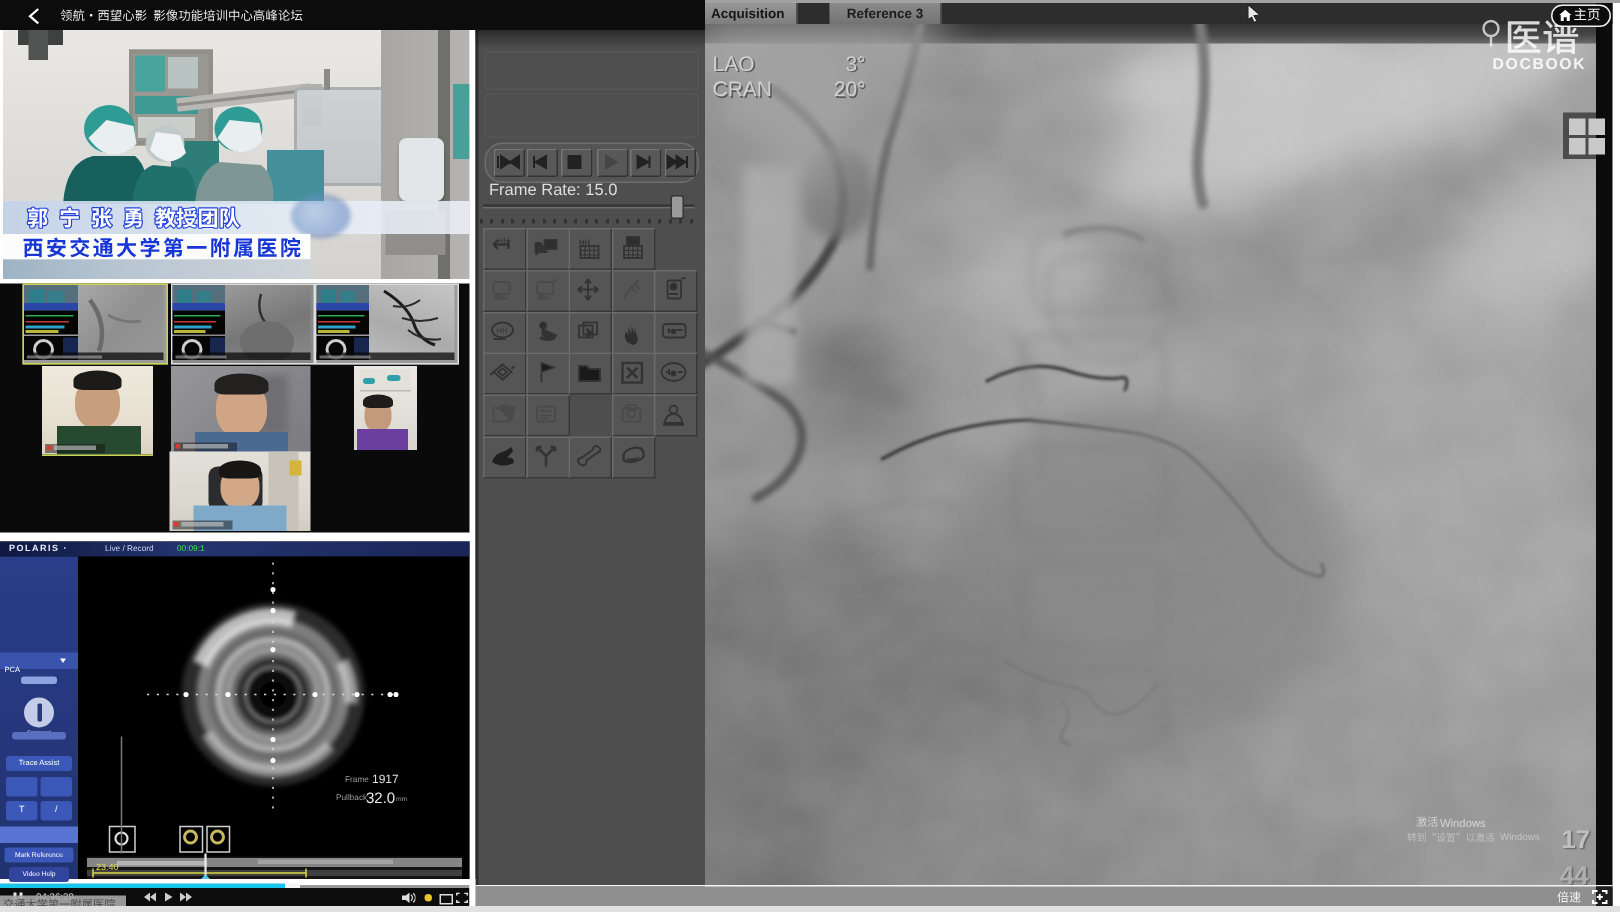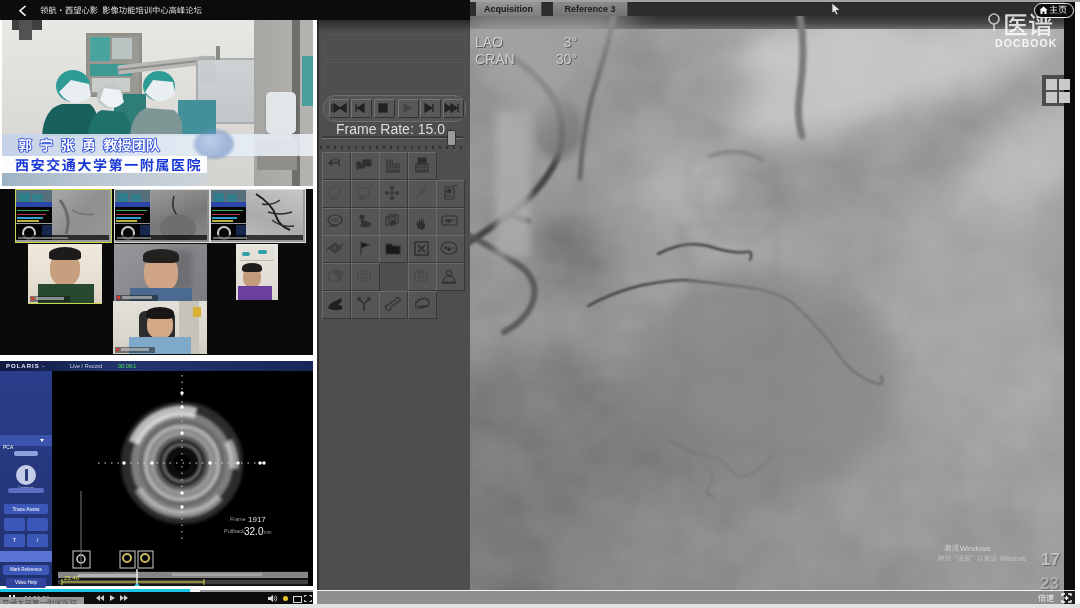--- a/index.html
+++ b/index.html
@@ -352,21 +352,21 @@
     <g transform="translate(0,0)">
       <path d="M5,4 l7,4 -7,4 Z M13,4 v8"></path>
     </g>
   </svg>
 <div class="a" style="left:443px;top:99px;width:19px;height:17px;background:#585858;border-radius:2px;border-top:1px solid #777;border-left:1px solid #777;border-right:1px solid #333;border-bottom:1px solid #333"></div>
 <svg class="a" style="left:443px;top:100px" width="19" height="16" fill="#222" stroke="#222" stroke-width="1.3">
     <g transform="translate(0,0)">
       <path d="M2,4 l6,4 -6,4 Z M8,4 l6,4 -6,4 Z M15,4 v8"></path>
     </g>
   </svg>
-<div class="a" style="left:336px;top:121px;width:120px;height:11px;font-size:14px;color:#ddd">Frame Rate: 15.0</div>
+<div class="a" style="left:326px;top:121px;width:120px;height:11px;font-size:11px;color:#ddd">Frame Rate: 15.0</div>
 <div class="a" style="left:322px;top:136px;width:141px;height:2px;background:#3a3a3a;border-bottom:1px solid #707070"></div>
 <div class="a" style="left:447px;top:130px;width:7px;height:14px;background:#9a9a9a;border-radius:2px;border:1px solid #333"></div>
 <div class="a" style="left:320px;top:146px;width:146px;height:3px;background:repeating-linear-gradient(90deg,#333 0 2px,transparent 2px 7px)"></div>
 <div class="a" style="left:322px;top:152px;width:27px;height:26px;background:#555;border-top:1px solid #6b6b6b;border-left:1px solid #6b6b6b;border-right:1px solid #383838;border-bottom:1px solid #383838"></div>
 <svg class="a" style="left:322px;top:154px" width="27" height="24" fill="#333333" stroke="#333333" stroke-width="1.2">
     <g transform="translate(2,0)">
       <path d="M5,9 h10 M5,9 l3,-3 M5,9 l3,3 M15,6 v6" stroke-width="1.6"></path>
       <text x="8" y="8" font-size="5" stroke="none">HH</text>
     </g>
   </svg>
@@ -549,21 +549,21 @@
   </svg>
 <div class="a" style="left:408px;top:291px;width:27px;height:26px;background:#555;border-top:1px solid #6b6b6b;border-left:1px solid #6b6b6b;border-right:1px solid #383838;border-bottom:1px solid #383838"></div>
 <svg class="a" style="left:408px;top:293px" width="27" height="24" fill="#333333" stroke="#333333" stroke-width="1.2">
     <g transform="translate(2,0)">
       <path d="M6,14 q-2,-6 5,-8 q7,-2 8,3 q1,4 -4,5 q-6,2 -9,0 Z" fill="none" stroke-width="1.5"></path>
       <path d="M8,13 q4,2 8,-1" stroke-width="1"></path>
     </g>
   </svg>
 <div class="a" style="left:470px;top:0;width:610px;height:2px;background:#a2a2a2"></div>
 <div class="a" style="left:470px;top:2px;width:605px;height:14px;background:#2d2d2d"></div>
-<div class="a" style="left:476px;top:2px;width:65px;height:14px;background:linear-gradient(180deg,#979797,#7e7e7e);border-right:1px solid #4a4a4a;font-size:9px;font-weight:bold;color:#161616;text-align:center;line-height:14px">Acquisition</div>
+<div class="a" style="left:466px;top:2px;width:65px;height:14px;background:linear-gradient(180deg,#979797,#7e7e7e);border-right:1px solid #4a4a4a;font-size:9px;font-weight:bold;color:#161616;text-align:center;line-height:14px">Acquisition</div>
 <div class="a" style="left:553px;top:2px;width:74px;height:14px;background:linear-gradient(180deg,#8a8a8a,#737373);border-right:1px solid #4a4a4a;font-size:9px;font-weight:bold;color:#1c1c1c;text-align:center;line-height:14px">Reference 3</div>
 <svg class="a" style="left:830px;top:2px" width="12" height="14">
     <path d="M2,1 L10,8 L6,8.5 L8,12 L6,13 L4.5,9.5 L2,11 Z" fill="#e8e8e8" stroke="#222" stroke-width=".7"></path>
   </svg>
 <svg class="a" style="left:470px;top:16px" width="594" height="574" viewBox="0 0 594 574">
 <defs>
 <filter id="b1" x="-30%" y="-30%" width="160%" height="160%">
         <feGaussianBlur stdDeviation="14"></feGaussianBlur>
       </filter>
 <filter id="b2" x="-40%" y="-40%" width="180%" height="180%">
@@ -651,21 +651,21 @@
       <stop offset=".45" stop-color="#000" stop-opacity=".05"></stop>
       <stop offset="1" stop-color="#000" stop-opacity="0"></stop>
 </radialGradient>
 <rect width="594" height="574" fill="url(#vig)"></rect>
 <g filter="url(#b2)" fill="none" opacity=".45">
  <path d="M230,160 q40,-14 70,6 q20,16 6,40 q-16,22 -50,16 q-32,-8 -26,-62" stroke="#7d7d7d" stroke-width="3"></path>
  <path d="M250,330 q50,-10 90,10 M245,380 q60,-16 100,4 M240,430 q50,-12 90,6" stroke="#848484" stroke-width="4"></path>
  <path d="M205,205 q25,40 18,95" stroke="#808080" stroke-width="4"></path>
 </g>
 </svg>
-<div class="a" style="left:475px;top:34px;width:102px;font-size:14px;color:rgba(215,215,215,.9);text-shadow:1px 1px 0 rgba(75,75,75,.85);line-height:16.5px">LAO<span style="float:right">3°</span><br>CRAN<span style="float:right">30°</span></div>
+<div class="a" style="left:475px;top:34px;width:102px;font-size:14px;color:rgba(215,215,215,.9);text-shadow:1px 1px 0 rgba(75,75,75,.85);line-height:16.5px">LAO<span style="float:right">3°</span><br>CRAN<span style="float:right">20°</span></div>
 <svg class="a" style="left:988px;top:13px" width="14" height="22">
     <g opacity=".7" fill="none" stroke="#fff" stroke-width="1.6">
       <circle cx="6" cy="6" r="5"></circle>
       <path d="M6,11 v7"></path>
     </g>
   </svg>
 <svg class="a" style="left:1003px;top:11px;overflow:visible" width="55" height="30" opacity=".82">
     <g transform="translate(0,23)">
       <path transform="translate(0.0,0) scale(0.02500,-0.02500)" fill="#ffffff" d="M369.2 598.2H866.5V517.2H369.2ZM231.4 395H910.9V311.8H231.4ZM522.8 567.6H616.6V398.3Q616.6 351.7 604 303.5Q591.4 255.3 557.3 209.6Q523.3 164 459.3 123.2Q395.2 82.5 291.9 50.4Q283.3 65.9 266 87.1Q248.6 108.3 233.6 121.8Q331.1 148.2 389 181.4Q446.8 214.7 475.5 252Q504.1 289.3 513.5 327Q522.8 364.7 522.8 399.4ZM376.7 689.2 465.5 667.1Q439.2 600.3 396.6 540.3Q353.9 480.3 308.1 439.7Q299.4 447.3 284.8 456.4Q270.3 465.5 255.5 474Q240.7 482.6 229.4 488.4Q276.8 524.3 315.7 577.6Q354.6 630.9 376.7 689.2ZM538.7 262.3 594.5 319.1Q640.7 289.2 692.4 252Q744.2 214.8 791.1 177.9Q838 141.1 868.1 111.3L807.6 46.5Q779.6 76.4 734.3 114.5Q688.9 152.6 637.2 191.7Q585.5 230.7 538.7 262.3ZM934.2 793.9V703.4H182.9V41.5H956.5V-48.5H88V793.9Z"></path>
       <path transform="translate(25.0,0) scale(0.02500,-0.02500)" fill="#ffffff" d="M81.6 766 145.6 821Q170.6 798 198.5 769.9Q226.5 741.9 251.3 714.5Q276.1 687.2 291.2 665.5L222.8 602.1Q208.8 624.8 185.2 653.2Q161.5 681.6 134.3 711.2Q107.1 740.9 81.6 766ZM165.3 -64.3 147.5 20.4 169.5 54.3 336.7 171.9Q341.5 153 350.3 129Q359.2 105 366.6 91Q307.4 48.1 270.4 21Q233.4 -6.1 212.6 -22.4Q191.9 -38.7 181.6 -47.6Q171.4 -56.6 165.3 -64.3ZM39.7 532.7H218.3V443.9H39.7ZM425 813.5 493.8 847.4Q516.3 822.4 538.7 790.9Q561 759.4 571 734.7L498.3 696.3Q489.4 720.4 468.4 753.7Q447.4 787 425 813.5ZM752.2 847 834.1 818Q810 779.8 784.9 741.2Q759.8 702.6 738.6 674.8L676.9 700.2Q689.9 720.3 704.1 746.3Q718.4 772.3 731.1 799.1Q743.8 825.9 752.2 847ZM334.1 719.5H927.8V641.3H334.1ZM498.2 672.2H582.6V425H498.2ZM673.6 674.4H758.4V427.2H673.6ZM296.9 455.6H965.4V377.9H296.9ZM330 596.7 391 631.2Q415.3 604.5 439.4 571Q463.6 537.5 474.5 512.1L409.7 472.6Q399.4 498.4 376.9 533.2Q354.3 568 330 596.7ZM857.3 629.6 929.6 596Q908 562.6 884.4 529.3Q860.9 496 841.2 472L781.3 501.8Q794 518.6 808.2 541.4Q822.4 564.2 835.7 587.4Q849 610.7 857.3 629.6ZM391.4 323H876.8V-79.2H789V249.9H475.2V-82.8H391.4ZM426.6 182.5H831.4V113.8H426.6ZM428.1 37.9H830.6V-30.8H428.1ZM165.3 -64.3Q161.6 -53 154.4 -37.9Q147.2 -22.8 138.4 -8.3Q129.6 6.2 121.6 14.8Q136 24.2 152.2 45.3Q168.3 66.4 168.3 99.1V532.7H256.7V26.8Q256.7 26.8 242.9 17.4Q229 8.1 211 -6.2Q192.9 -20.6 179.1 -36.1Q165.3 -51.6 165.3 -64.3Z"></path>
@@ -688,21 +688,21 @@
       <path transform="translate(19.5,0) scale(0.00650,-0.00650)" fill="rgba(245,245,245,.45)" d="M121.5 775.7 170.6 821.6Q197.6 799.6 227.2 772.7Q256.8 745.8 282.7 719.5Q308.7 693.3 324.4 672.5L273 618.8Q257.6 640.6 232.4 668Q207.3 695.3 178.1 723.8Q148.9 752.3 121.5 775.7ZM174.9 -60 160.6 7.8 180.2 38.5 367.7 174.9Q372.4 159.9 380.7 141.6Q389 123.3 395.2 112.5Q328.5 63.1 287.5 32.4Q246.4 1.6 224.1 -15.9Q201.8 -33.4 191.2 -42.9Q180.6 -52.4 174.9 -60ZM43.4 526.2H220.9V453.7H43.4ZM511.7 803.7H773.3V733.7H511.7ZM383.9 398.2H851V327.8H383.9ZM827.5 398.2H841.5L854.5 401.3L900.8 380.8Q869.8 282.6 817.2 206.8Q764.6 131 695.5 75.2Q626.5 19.4 545.5 -19Q464.6 -57.4 377.5 -80.4Q372.7 -65.8 362 -46.3Q351.2 -26.8 341.1 -14.8Q422.3 3.9 498.4 37.7Q574.4 71.6 639.2 121.2Q704.1 170.8 752.6 237.1Q801.2 303.5 827.5 386.1ZM484.9 345.2Q524.5 254 592.9 181.1Q661.2 108.3 754.9 58.1Q848.6 7.9 963.3 -16Q955 -23.7 946.1 -35.7Q937.3 -47.7 929.3 -59.8Q921.3 -72 916.6 -82.8Q740.1 -40 614.9 64.1Q489.7 168.3 421.9 323.1ZM491.2 803.7H561.5V691Q561.5 644.5 547.7 594.9Q533.9 545.2 496.1 500Q458.3 454.7 385.7 420.2Q381.3 428.1 372.2 438.8Q363 449.4 353.5 459.9Q343.9 470.5 336.6 475.6Q402.9 506.1 436 542.3Q469.1 578.5 480.1 617.4Q491.2 656.3 491.2 693ZM738.6 803.7H809.7V571.5Q809.7 550.1 813 542Q816.3 533.8 827.9 533.8Q834.2 533.8 848.1 533.8Q862 533.8 876.4 533.8Q890.8 533.8 897 533.8Q907.6 533.8 921.4 535.2Q935.2 536.6 944 538.7Q945.4 524.6 947.3 505.7Q949.2 486.8 951.4 474Q942 471.1 927.7 469.9Q913.3 468.7 898.4 468.7Q891 468.7 875 468.7Q859 468.7 843.9 468.7Q828.9 468.7 822.7 468.7Q787.9 468.7 769.8 479Q751.7 489.3 745.1 512.4Q738.6 535.4 738.6 572.9ZM174.9 -60Q171.7 -50.5 164.7 -38.6Q157.7 -26.7 149.6 -14.9Q141.5 -3.1 134.4 3.8Q143.9 10.4 155.4 23Q166.9 35.5 175.6 53.7Q184.4 71.9 184.4 94.6V526.2H256.7V30.3Q256.7 30.3 244.1 20.5Q231.6 10.6 215.8 -3.8Q199.9 -18.2 187.4 -33.5Q174.9 -48.9 174.9 -60Z"></path>
       <path transform="translate(26.0,0) scale(0.00650,-0.00650)" fill="rgba(245,245,245,.45)" d="M651.5 748V657.9H819.6V748ZM417.4 748V657.9H582.3V748ZM188.6 748V657.9H348.2V748ZM116.7 802.3H894.6V603.2H116.7ZM67.9 544.8H922.4V486.5H67.9ZM456.2 621.7 533.2 617.1Q525.1 564.5 512.8 506.1Q500.4 447.6 489.6 405H418.6Q426.1 434.4 432.9 471.7Q439.8 509 445.9 548.3Q452.1 587.7 456.2 621.7ZM57.4 6.2H945.4V-50.5H57.4ZM226.3 319.8H771.4V274.6H226.3ZM230.3 217.1H769V172.3H230.3ZM233.7 112.8H773.3V67.8H233.7ZM190.4 426.8H807.6V-25H733.8V375.9H261.5V-25H190.4Z"></path>
       <path transform="translate(32.5,0) scale(0.00650,-0.00650)" fill="rgba(245,245,245,.45)" d="M229.8 599.1Q257 612.9 276.8 633.5Q296.7 654 308 677.3Q319.2 700.5 319.2 722.3Q314.7 718.9 307.3 716.3Q299.9 713.8 291.4 713.8Q263.3 713.8 246.1 732.6Q229 751.5 229 778.4Q229 801.6 246 822.5Q263 843.4 296.5 843.4Q329.6 843.4 352.6 816.6Q375.5 789.8 375.5 748.5Q375.5 703.8 357.6 666.8Q339.8 629.7 311.3 603Q282.9 576.2 250.6 561.3ZM38.1 599.1Q65.2 612.9 85.1 633.5Q105 654 116.2 677.3Q127.5 700.5 127.5 722.3Q123 718.9 115.6 716.3Q108.1 713.8 99.7 713.8Q71.6 713.8 54.4 732.6Q37.3 751.5 37.3 778.4Q37.3 801.6 54.3 822.5Q71.3 843.4 104.8 843.4Q137.9 843.4 160.9 816.6Q183.8 789.8 183.8 748.5Q183.8 703.8 165.9 666.8Q148.1 629.7 119.6 603Q91.2 576.2 58.9 561.3Z"></path>
       <path transform="translate(39.0,0) scale(0.00650,-0.00650)" fill="rgba(245,245,245,.45)" d="M374 712.4 438 746.6Q468.2 710.8 497.8 668.5Q527.3 626.1 552.3 585.6Q577.3 545.1 592.3 513.1L524.6 472.9Q510.8 505.5 486.4 547.7Q462.1 589.8 432.8 633.1Q403.4 676.4 374 712.4ZM650.9 208.3 710.6 250.4Q756.4 208.4 805.5 158.3Q854.7 108.2 897.5 59.3Q940.4 10.4 966.4 -28.4L900.3 -77.2Q876 -38.4 834.9 11.6Q793.8 61.5 745.5 113.3Q697.2 165.1 650.9 208.3ZM761.1 801.5 840.9 797.5Q830.4 619.9 806.6 480.4Q782.8 340.9 735.1 234.4Q687.4 127.8 606.7 49.1Q526.1 -29.6 402.9 -85.8Q398.2 -77.5 388 -65.2Q377.9 -52.9 366.7 -40.8Q355.5 -28.7 346.4 -21Q467 27 544.5 99.2Q622 171.3 666.5 271.2Q711 371 732.2 502.8Q753.4 634.7 761.1 801.5ZM141.4 20.1 128.9 96.9 160.1 127.4 472.6 273.7Q475.8 258.4 482.1 237.5Q488.4 216.6 492.5 203.8Q405.7 162.3 346.8 133.5Q287.9 104.7 250.7 85.5Q213.6 66.2 192.3 54.4Q171 42.5 159.8 34.6Q148.5 26.6 141.4 20.1ZM141.4 20.1Q137.8 29.2 130.2 40.8Q122.6 52.4 114.5 64Q106.5 75.5 99.6 82Q110.1 88.8 124.2 101.3Q138.3 113.9 149.3 132.2Q160.2 150.5 160.2 173.4V762.7H240.3V115.9Q240.3 115.9 230.2 109Q220.1 102.1 205.6 91Q191 80 176.3 66.9Q161.6 53.9 151.5 41.5Q141.4 29.2 141.4 20.1Z"></path>
       <path transform="translate(45.5,0) scale(0.00650,-0.00650)" fill="rgba(245,245,245,.45)" d="M340.4 550.7V470.5H516.7V550.7ZM340.4 682.5V603.9H516.7V682.5ZM278 738.4H581.8V414.6H278ZM237.4 339.3H612.3V275.7H237.4ZM687.7 647.7H960.2V578.9H687.7ZM362 212.9H537.5V150.5H362ZM400.7 840.8 478.7 829.8Q465.5 794.7 452.8 760Q440 725.3 428 700.3L365.5 711.8Q374.8 739.6 385 776.1Q395.2 812.6 400.7 840.8ZM511.3 212.9H578.2Q578.2 212.9 578 202.6Q577.8 192.2 576.8 184.9Q573.6 112.1 570 66.4Q566.4 20.7 560.7 -3.9Q555 -28.5 545.6 -39.7Q535.6 -51.4 523.4 -56.7Q511.1 -61.9 493.7 -63.7Q478.9 -64.9 453.1 -65Q427.3 -65 398.7 -63.8Q397.7 -49 393.3 -31.7Q389 -14.3 380.9 -2.1Q408.2 -4.3 430.7 -5Q453.1 -5.7 462.4 -5.7Q481 -5.7 488.2 3.1Q494 9.7 498.1 30.7Q502.1 51.7 505.6 93Q509.1 134.3 511.3 202.4ZM851.6 608.2 915.6 603.2Q899.9 442.6 867.8 314.1Q835.7 185.6 778.4 87.6Q721.2 -10.4 629.2 -81.4Q624.9 -75.2 615.5 -66.6Q606.1 -57.9 596.7 -49.2Q587.2 -40.5 579.3 -35.2Q669.7 28.1 724.6 121.1Q779.5 214 809.1 336.1Q838.7 458.2 851.6 608.2ZM702.5 603.5Q711.5 522.4 728.4 434Q745.4 345.7 775.4 260.4Q805.5 175.2 852.9 102.7Q900.3 30.2 970 -19.3Q963.1 -25.8 953.7 -36.6Q944.4 -47.3 935.7 -58.6Q927 -70 921.7 -79Q851.9 -24 804.5 52.9Q757.1 129.7 727 217.2Q697 304.7 680.1 392.9Q663.2 481 654.2 559.7ZM692.4 840.8 760 829.7Q747.8 740.4 729.5 655.3Q711.2 570.2 685.1 496.5Q659.1 422.8 624 365.8Q619.2 372.1 609.7 382.1Q600.3 392 590.7 401.7Q581.1 411.5 573.2 417.4Q605.2 468.8 628.1 536Q651 603.3 666.9 681.3Q682.8 759.3 692.4 840.8ZM335.8 299.7H400.5V238.5Q400.5 204.2 395.5 163.9Q390.5 123.6 375.3 80.9Q360.1 38.2 330 -3.4Q299.9 -45 249.6 -81.4Q241 -71 225.9 -58.5Q210.8 -46.1 198.2 -37.4Q245 -4.8 272.5 32.4Q299.9 69.6 313.3 106.9Q326.8 144.2 331.3 178.7Q335.8 213.1 335.8 240.4ZM365.6 393.7 428.8 409.6Q442.3 386.9 454.4 359Q466.4 331.2 472.6 311.5L406.7 292.1Q401.3 312.8 389.2 341.7Q377.1 370.6 365.6 393.7ZM63.5 786.1 106.9 828.8Q132.1 811.8 159.2 790.4Q186.3 769 210 747.6Q233.8 726.2 248.6 708.2L202.9 659.2Q188.3 677.6 164.9 700.2Q141.5 722.8 115.3 745.6Q89.1 768.3 63.5 786.1ZM34.9 508.8 76.9 554.6Q100.7 540.8 127.4 522.8Q154.1 504.9 178.2 486.8Q202.3 468.7 217.7 453.3L173.1 401.8Q158.5 417.2 135.3 436Q112.1 454.9 85.6 474.3Q59.1 493.6 34.9 508.8ZM46.2 -25.5Q65.4 12.5 88.7 64.4Q112.1 116.3 135.7 174.1Q159.3 231.9 178.6 285.9L232.2 247.7Q214.9 197.3 193.6 142Q172.2 86.7 150 33.5Q127.7 -19.8 106.9 -64.7Z"></path>
       <path transform="translate(52.0,0) scale(0.00650,-0.00650)" fill="rgba(245,245,245,.45)" d="M392 309H891.4V-74.1H819.2V240.2H461.8V-79.4H392ZM854.2 836.3 913.6 777.8Q844.9 754.5 756.5 736Q668.1 717.6 573 704.6Q477.9 691.6 388.7 683Q386.5 696.2 379.8 715.2Q373.1 734.2 366.6 746.6Q431.4 753.8 500 763Q568.5 772.2 633.7 783.6Q698.9 795 755.6 808.1Q812.2 821.3 854.2 836.3ZM608.7 749.5H680.2V269H608.7ZM319.8 546.7H956.5V474.8H319.8ZM439.8 32.5H852.3V-36.3H439.8ZM90.6 774.2 132.9 827.4Q163.6 813.1 199.3 794.2Q235 775.3 267.9 756.9Q300.8 738.5 321.8 723.9L277.9 662.4Q257.1 678 224.8 697.6Q192.5 717.2 157.1 737.7Q121.6 758.2 90.6 774.2ZM42 498.6 83.4 553.6Q113.2 539.8 148 521Q182.8 502.3 215.3 484.4Q247.9 466.5 268.7 451.9L226.7 390Q206.7 404.4 174.7 423.4Q142.8 442.4 107.7 462.7Q72.6 483 42 498.6ZM65.4 -15.9Q92.4 22.3 125.8 75.9Q159.2 129.4 193.2 189.6Q227.2 249.7 256 306.5L310.6 257.1Q284.6 204.4 253.4 147Q222.3 89.5 190.3 34.8Q158.4 -20 128.6 -66.9Z"></path>
     </g>
   </svg>
 <div class="a" style="left:1000px;top:555px;font-size:6.5px;color:rgba(245,245,245,.45)">Windows</div>
 <div class="a" style="left:1034px;top:550px;width:26px;font-size:17px;font-weight:bold;color:rgba(200,200,200,.9);text-shadow:1px 1px 1px rgba(60,60,60,.6);text-align:right">17</div>
-<div class="a" style="left:1033px;top:574px;width:26px;font-size:17px;font-weight:bold;color:rgba(185,185,185,.85);text-shadow:1px 1px 1px rgba(60,60,60,.6);text-align:right">23</div>
+<div class="a" style="left:1033px;top:574px;width:26px;font-size:17px;font-weight:bold;color:rgba(185,185,185,.85);text-shadow:1px 1px 1px rgba(60,60,60,.6);text-align:right">44</div>
 <div class="a" style="left:1064px;top:2px;width:11px;height:602px;background:#0b0b0b"></div>
 <div class="a" style="left:1046px;top:79px;width:11px;height:11px;background:#c9c9c9"></div>
 <div class="a" style="left:1059px;top:79px;width:11px;height:11px;background:#c9c9c9"></div>
 <div class="a" style="left:1046px;top:92px;width:11px;height:11px;background:#c9c9c9"></div>
 <div class="a" style="left:1059px;top:92px;width:11px;height:11px;background:#c9c9c9"></div>
 <div class="a" style="left:0;top:0;width:470px;height:20px;background:#0c0c0c"></div>
 <svg class="a" style="left:17px;top:5px" width="11" height="12">
     <path d="M8.5,1 L3,5.8 L8.5,10.6" stroke="#fff" stroke-width="1.5" fill="none"></path>
   </svg>
 <svg style="position:absolute;left:40px;top:6px;overflow:visible" width="163" height="11">

